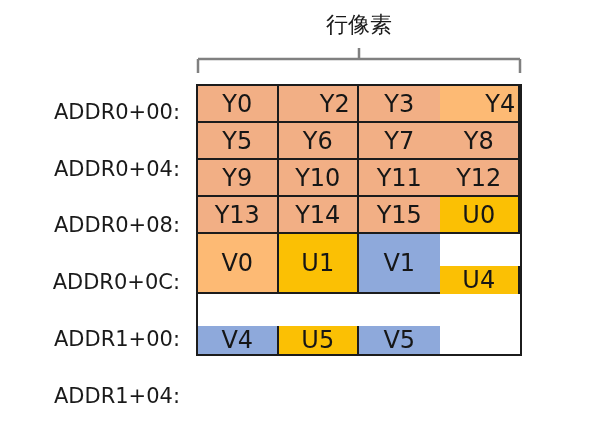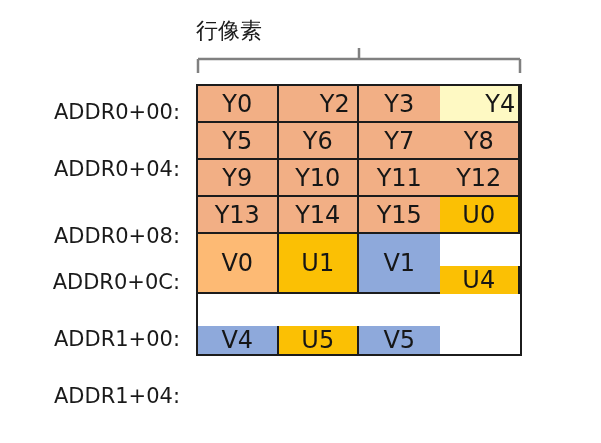--- a/index.html
+++ b/index.html
@@ -13,22 +13,23 @@
     height: 443px;
     background: #ffffff;
     font-family: "DejaVu Sans", "Liberation Sans", sans-serif;
     overflow: hidden;
   }
 
   
   #caption {
     position: absolute;
     left: 196px;
-    top: 16px;
+    top: 10px;
     width: 326px;
+    text-align: center;
     font-size: 22px;
     line-height: 30px;
     color: #1a1a1a;
     white-space: nowrap;
   }
 
   
   #brace {
     position: absolute;
     left: 196px;
@@ -93,31 +94,31 @@
 
   <div id="brace">
     <svg width="326" height="28" viewBox="0 0 326 28" xmlns="http://www.w3.org/2000/svg">
       <path d="M2 12 L2 26 M2 12 L324 12 M324 12 L324 26 M163 12 L163 1" stroke="#808080" stroke-width="2.5" fill="none" stroke-linecap="butt" stroke-linejoin="miter"></path>
     </svg>
   </div>
 
   <div id="labels">
       <div class="addr-label" style="top: 16.3333px;">ADDR0+00:</div>
       <div class="addr-label" style="top: 73px;">ADDR0+04:</div>
-      <div class="addr-label" style="top: 140px;">ADDR0+08:</div>
+      <div class="addr-label" style="top: 129px;">ADDR0+08:</div>
       <div class="addr-label" style="top: 186.333px;">ADDR0+0C:</div>
       <div class="addr-label" style="top: 243px;">ADDR1+00:</div>
       <div class="addr-label" style="top: 299.667px;">ADDR1+04:</div>
     </div>
 
   <div id="grid">
       <div class="cell" style="background: rgb(242, 175, 133); color: rgb(22, 22, 22);">Y0</div>
       <div class="cell" style="background: rgb(242, 175, 133); color: rgb(22, 22, 22); padding-left: 34px;">Y2</div>
       <div class="cell last-col" style="background: rgb(242, 175, 133); color: rgb(22, 22, 22);">Y3</div>
-      <div class="cell" style="background: #fef9c3; color: rgb(22, 22, 22); padding-left: 43px;">Y4</div>
+      <div class="cell" style="background: #fdba74; color: rgb(22, 22, 22); padding-left: 43px;">Y4</div>
       <div class="cell" style="background: rgb(242, 175, 133); color: rgb(22, 22, 22);">Y5</div>
       <div class="cell" style="background: rgb(242, 175, 133); color: rgb(22, 22, 22);">Y6</div>
       <div class="cell last-col" style="background: rgb(242, 175, 133); color: rgb(22, 22, 22);">Y7</div>
       <div class="cell" style="background: rgb(242, 175, 133); color: rgb(22, 22, 22);">Y8</div>
       <div class="cell" style="background: rgb(242, 175, 133); color: rgb(22, 22, 22);">Y9</div>
       <div class="cell" style="background: rgb(242, 175, 133); color: rgb(22, 22, 22);">Y10</div>
       <div class="cell last-col" style="background: rgb(242, 175, 133); color: rgb(22, 22, 22);">Y11</div>
       <div class="cell" style="background: rgb(242, 175, 133); color: rgb(22, 22, 22);">Y12</div>
       <div class="cell" style="background: rgb(242, 175, 133); color: rgb(22, 22, 22);">Y13</div>
       <div class="cell" style="background: rgb(242, 175, 133); color: rgb(22, 22, 22);">Y14</div>

